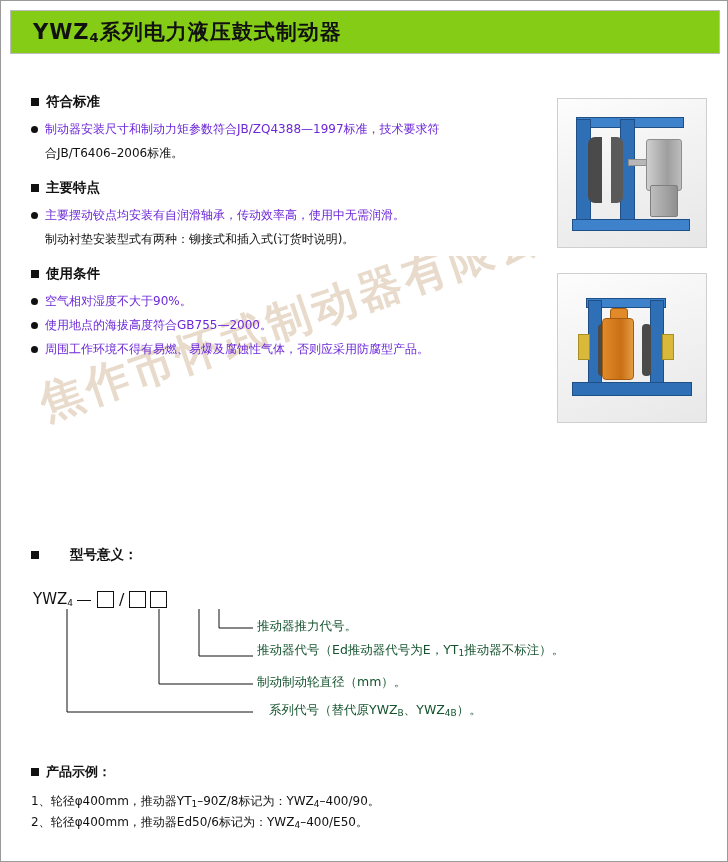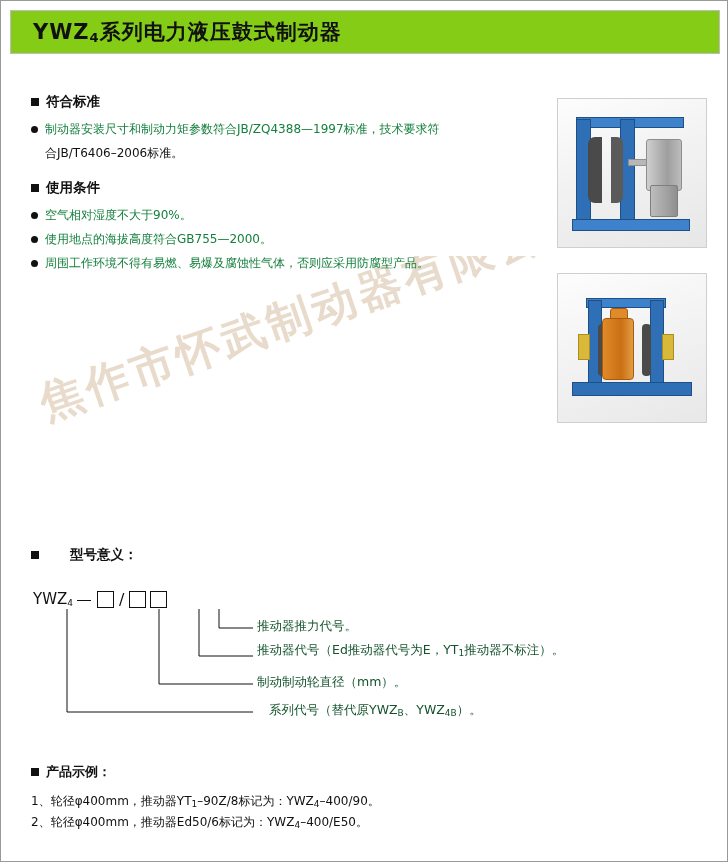--- a/index.html
+++ b/index.html
@@ -99,21 +99,21 @@
   }
   .sec {
     margin-bottom: 16px;
   }
   .li {
     font-size: 12px;
     line-height: 19px;
     margin: 0 0 5px 0;
     display: flex;
     align-items: flex-start;
-    color: #15803d;
+    color: #6d28d9;
   }
   .dot {
     display: inline-block;
     min-width: 7px;
     width: 7px;
     height: 7px;
     border-radius: 50%;
     background: #111;
     margin: 6px 7px 0 0;
   }
@@ -342,20 +342,31 @@
         <span class="sq"></span>
         <span>符合标准</span>
       </div>
       <div class="li">
         <span class="dot"></span>
         <span class="li-text">制动器安装尺寸和制动力矩参数符合JB/ZQ4388—1997标准，技术要求符</span>
       </div>
       <div class="li-cont">合JB/T6406–2006标准。</div>
     </div>
 
+    <div class="sec">
+      <div class="sec-head">
+        <span class="sq"></span>
+        <span>主要特点</span>
+      </div>
+      <div class="li">
+        <span class="dot"></span>
+        <span class="li-text">主要摆动铰点均安装有自润滑轴承，传动效率高，使用中无需润滑。</span>
+      </div>
+      <div class="li-cont">制动衬垫安装型式有两种：铆接式和插入式(订货时说明)。</div>
+    </div>
 
     <div class="sec">
       <div class="sec-head">
         <span class="sq"></span>
         <span>使用条件</span>
       </div>
       <div class="li">
         <span class="dot"></span>
         <span class="li-text">空气相对湿度不大于90%。</span>
       </div>

